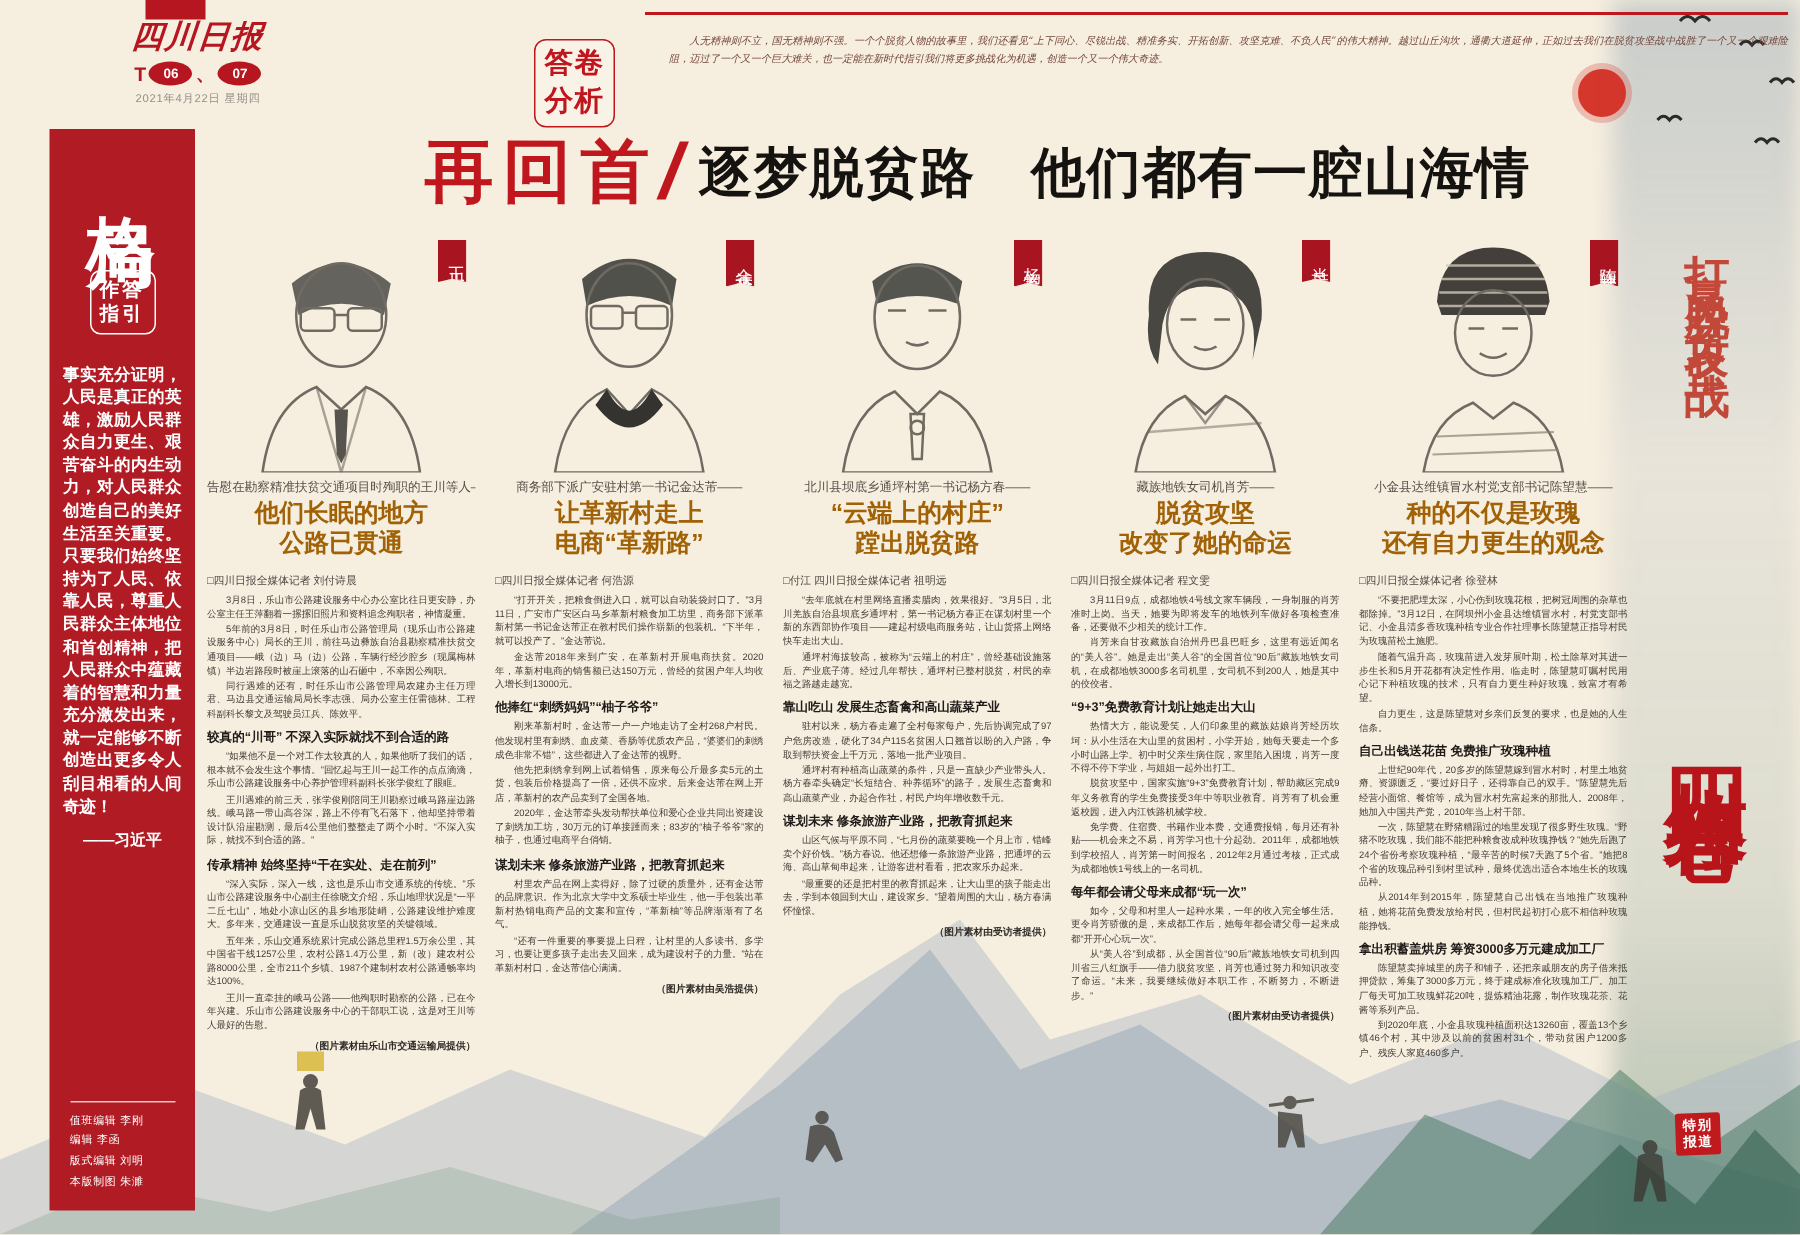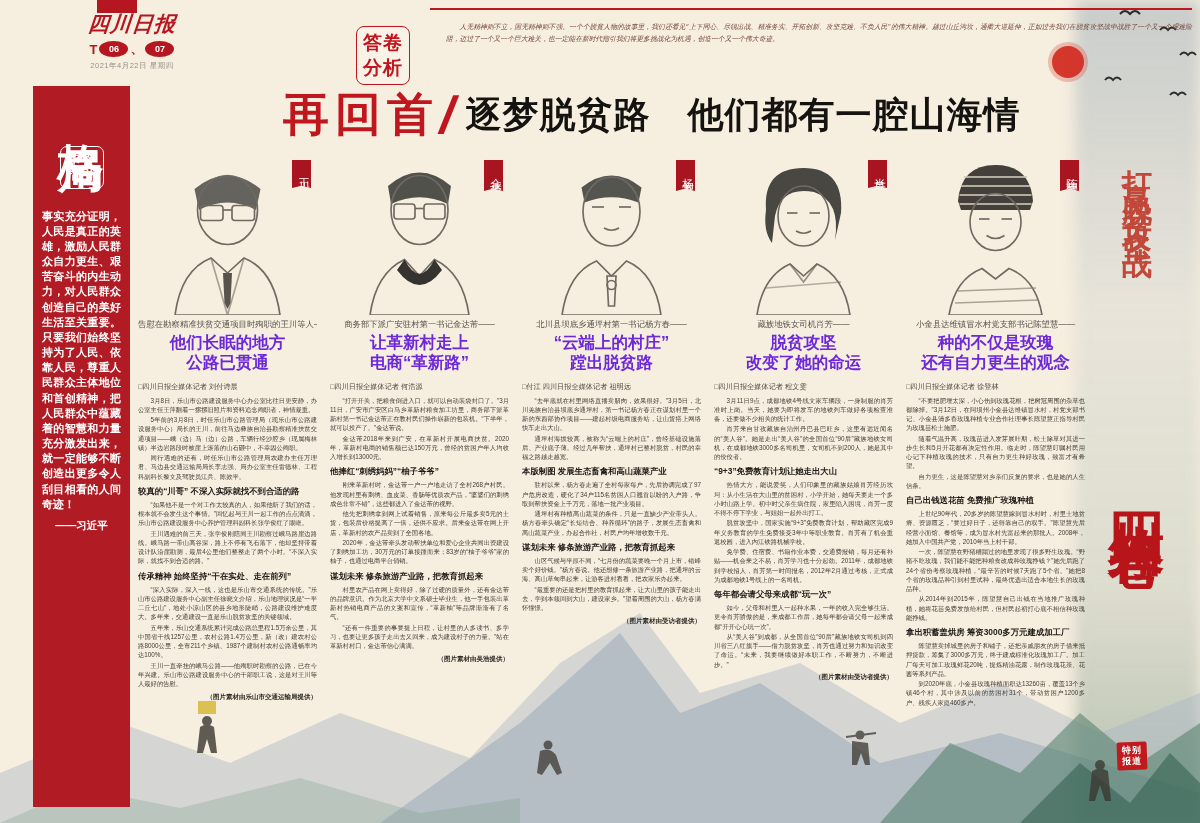--- a/index.html
+++ b/index.html
@@ -23,21 +23,21 @@
     font-size:9px;line-height:16px;text-align:center;font-weight:bold;}
   .dateline{margin-top:3px;font-size:7.5px;color:#97908a;letter-spacing:.5px;}
   #red-tab{left:97px;top:0;width:40px;height:13px;background:#b5161f;}
   #top-rule{left:430px;top:8px;width:762px;height:2px;background:#c0161d;}
   
   #redbar{left:33px;top:86px;width:97px;height:721px;background:#b01b24;
     display:flex;flex-direction:column;align-items:center;box-sizing:border-box;
     padding:16px 9px 12px;color:#fff;}
   #section-title{writing-mode:vertical-rl;font-family:"DejaVu Serif",serif;font-weight:bold;
     font-size:46px;line-height:1;letter-spacing:8px;margin-top:4px;}
-  #guide-box{margin-top:24px;border:1.5px solid #fff;border-radius:7px;padding:4px 6px;
+  #guide-box{margin-top:58px;border:1.5px solid #fff;border-radius:7px;padding:4px 6px;
     font-size:13px;font-weight:bold;line-height:1.25;letter-spacing:2px;text-align:center;}
   #guide-quote{margin-top:20px;width:79px;font-size:11px;font-weight:bold;line-height:1.38;
     text-align:justify;}
   #quote-sign{margin-top:7px;width:79px;text-align:center;font-size:10.5px;font-weight:bold;}
   #credits{margin-top:auto;width:70px;border-top:1px solid rgba(255,255,255,.75);
     padding-top:5px;font-size:7.3px;line-height:1.9;letter-spacing:.5px;}
   
   #badge{left:356px;top:26px;border:1.5px solid #c0161d;border-radius:8px;
     padding:4px 6px;color:#c0161d;font-size:19px;font-weight:bold;line-height:1.3;
     letter-spacing:1px;text-align:center;background:rgba(255,255,255,.25);}
@@ -55,21 +55,21 @@
   
   #cols{left:138px;top:150px;width:947px;height:556px;display:flex;gap:13px;}
   .col{flex:1;overflow:hidden;display:flex;flex-direction:column;}
   .portrait{height:165px;position:relative;flex:none;}
   .portrait svg{display:block;margin:0 auto;height:100%;}
   .ribbon{position:absolute;right:6px;top:10px;width:19px;background:#a8141f;
     color:#fff;writing-mode:vertical-rl;text-align:center;font-size:11.5px;letter-spacing:3px;
     font-family:"DejaVu Serif",serif;padding:9px 0 13px;
     clip-path:polygon(0 0,100% 0,100% 100%,50% 92%,0 100%);}
   .kicker{margin-top:4px;font-size:8.4px;color:#57514a;text-align:center;white-space:nowrap;}
-  .a-title{text-align:center;font-size:16.5px;font-weight:800;color:#6d28d9;
+  .a-title{text-align:center;font-size:16.5px;font-weight:800;color:#a16207;
     line-height:1.2;margin:3px 0 7px;}
   .byline{font-size:7.2px;color:#4e4943;margin:2px 0 4px;}
   .bodytxt p{font-size:6.3px;line-height:1.45;color:#423c36;text-align:justify;
     text-indent:2em;margin:0 0 1.5px;}
   .subhead{font-size:8.4px;font-weight:800;color:#1f1b18;margin:4px 0 3px;}
   .note{text-align:right;font-size:6.5px;font-weight:700;color:#2e2a26;margin-top:3px;}
   
   #banner-slogan{left:1116px;top:146px;writing-mode:vertical-rl;color:#c2483a;
     font-family:"DejaVu Serif",serif;font-size:30px;font-weight:bold;letter-spacing:13px;}
   #banner-title{left:1098px;top:468px;writing-mode:vertical-rl;color:#b8151a;
@@ -137,20 +137,26 @@
   </div>
   <div class="dateline">2021年4月22日 星期四</div>
 </div>
 
 <div class="abs" id="redbar">
   <div id="section-title">格局</div>
   <div id="guide-box" style="white-space:pre-line;">作答
 指引</div>
   <div id="guide-quote">事实充分证明，人民是真正的英雄，激励人民群众自力更生、艰苦奋斗的内生动力，对人民群众创造自己的美好生活至关重要。只要我们始终坚持为了人民、依靠人民，尊重人民群众主体地位和首创精神，把人民群众中蕴藏着的智慧和力量充分激发出来，就一定能够不断创造出更多令人刮目相看的人间奇迹！</div>
   <div id="quote-sign">——习近平</div>
+  <div id="credits">
+    <div>值班编辑 李刚</div>
+    <div>编辑 李函</div>
+    <div>版式编辑 刘明</div>
+    <div>本版制图 朱濉</div>
+  </div>
 </div>
 
 <div class="abs" id="badge" style="white-space:pre-line;">答卷
 分析</div>
 <div class="abs" id="intro">
   <p>人无精神则不立，国无精神则不强。一个个脱贫人物的故事里，我们还看见“上下同心、尽锐出战、精准务实、开拓创新、攻坚克难、不负人民”的伟大精神。越过山丘沟坎，通衢大道延伸，正如过去我们在脱贫攻坚战中战胜了一个又一个艰难险阻，迈过了一个又一个巨大难关，也一定能在新时代指引我们将更多挑战化为机遇，创造一个又一个伟大奇迹。</p>
 </div>
 
 <div class="abs" id="headrow">
   <span id="head-lead">再回首</span>
@@ -253,21 +259,21 @@
     <div class="kicker">北川县坝底乡通坪村第一书记杨方春——</div>
     <div class="a-title">
       <div>“云端上的村庄”</div>
       <div>蹚出脱贫路</div>
     </div>
     <div class="byline">□付江 四川日报全媒体记者 祖明远</div>
     <div class="bodytxt">
         <p>“去年底就在村里网络直播卖腊肉，效果很好。”3月5日，北川羌族自治县坝底乡通坪村，第一书记杨方春正在谋划村里一个新的东西部协作项目——建起村级电商服务站，让山货搭上网络快车走出大山。</p>
         <p>通坪村海拔较高，被称为“云端上的村庄”，曾经基础设施落后、产业底子薄。经过几年帮扶，通坪村已整村脱贫，村民的幸福之路越走越宽。</p>
       </div>
-    <div class="subhead">本版制图 发展生态畜禽和高山蔬菜产业</div>
+    <div class="subhead">靠山吃山 发展生态畜禽和高山蔬菜产业</div>
     <div class="bodytxt">
         <p>驻村以来，杨方春走遍了全村每家每户，先后协调完成了97户危房改造，硬化了34户115名贫困人口翘首以盼的入户路，争取到帮扶资金上千万元，落地一批产业项目。</p>
         <p>通坪村有种植高山蔬菜的条件，只是一直缺少产业带头人。杨方春牵头确定“长短结合、种养循环”的路子，发展生态畜禽和高山蔬菜产业，办起合作社，村民户均年增收数千元。</p>
       </div>
     <div class="subhead">谋划未来 修条旅游产业路，把教育抓起来</div>
     <div class="bodytxt">
         <p>山区气候与平原不同，“七月份的蔬菜要晚一个月上市，错峰卖个好价钱。”杨方春说。他还想修一条旅游产业路，把通坪的云海、高山草甸串起来，让游客进村看看，把农家乐办起来。</p>
         <p>“最重要的还是把村里的教育抓起来，让大山里的孩子能走出去，学到本领回到大山，建设家乡。”望着周围的大山，杨方春满怀憧憬。</p>
       </div>
     <div class="note">（图片素材由受访者提供）</div>

